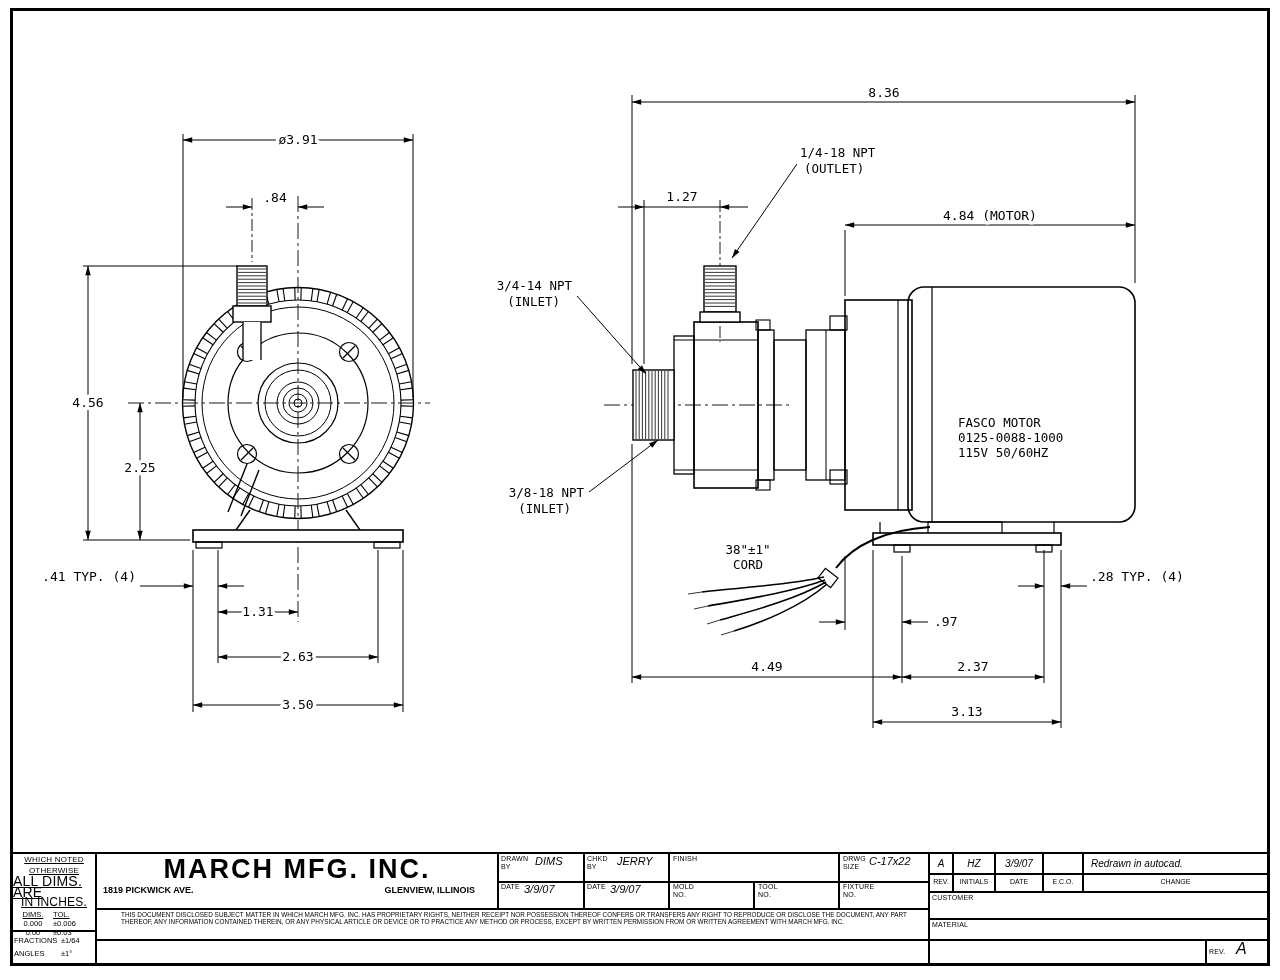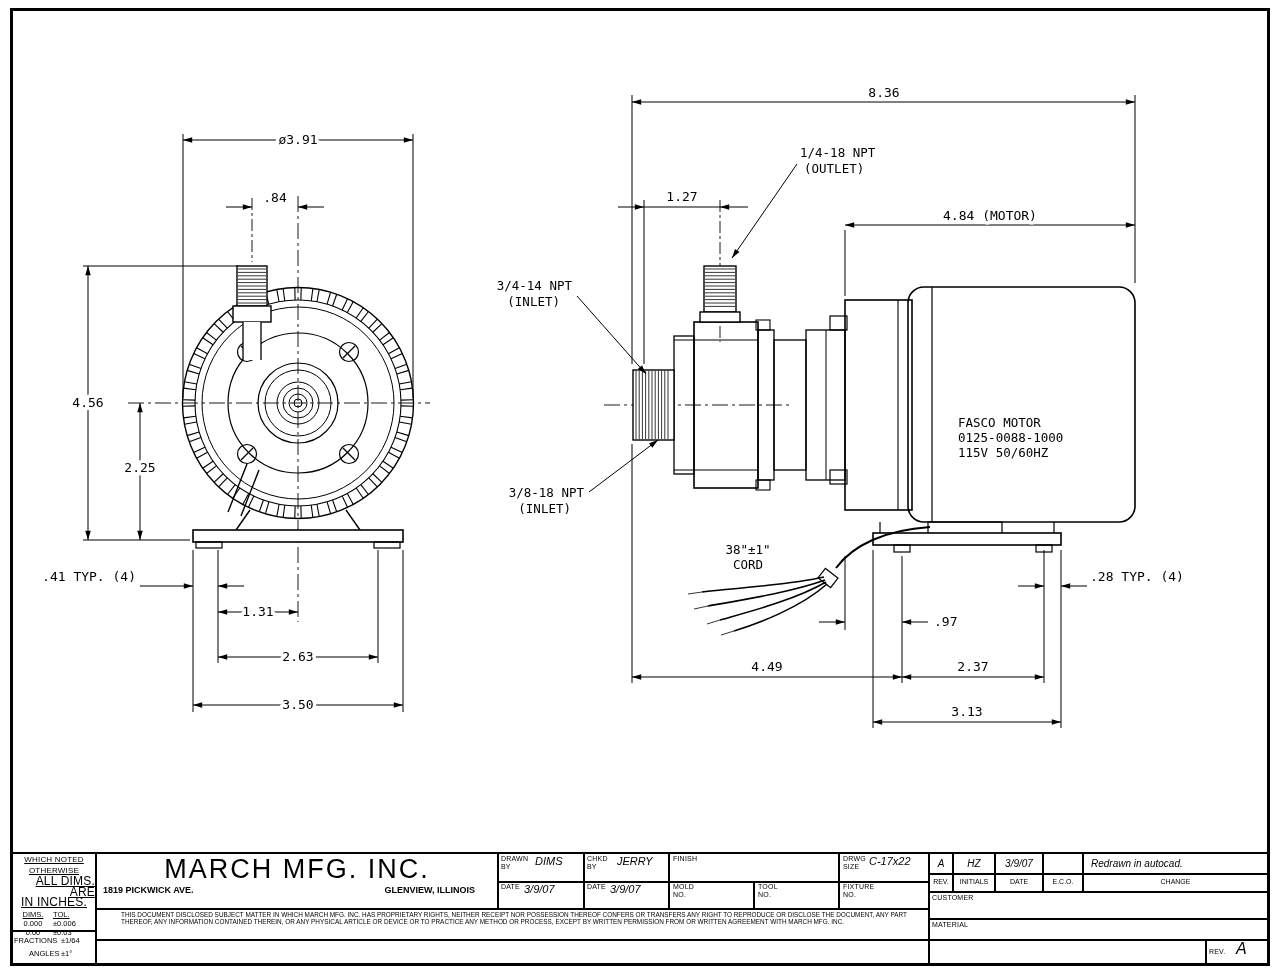--- a/index.html
+++ b/index.html
@@ -14,21 +14,21 @@
   
   .tb{position:absolute;left:13px;top:852px;width:1254px;height:111px;border-top:2.5px solid #000;background:#fff}
   .abs{position:absolute}
   .lab{font-size:7px;line-height:7.6px;letter-spacing:.2px}
   .val{font-style:italic;font-size:11px;white-space:nowrap}
   .cellline{position:absolute;background:#000}
   .u{text-decoration:underline}
   .tolrow{display:flex;font-size:7.5px;line-height:9px}
   .tolrow span:first-child{width:40px;text-align:center}
   .tolrow span:last-child{flex:1;text-align:left}
-  .company{font-weight:normal;font-size:27px;letter-spacing:2px;text-align:center;white-space:nowrap}
+  .company{font-weight:bold;font-size:27px;letter-spacing:2px;text-align:center;white-space:nowrap}
   .addr{display:flex;justify-content:space-between;font-size:9px;padding:0 22px 0 6px;font-weight:bold}
   .disc{font-size:6.4px;line-height:7.4px;padding:2px 10px 0 24px;text-align:left}
   .pname{font-style:italic;font-size:20px;white-space:nowrap}
   .big-ital{font-style:italic;font-size:20px;white-space:nowrap}
   .hdr7{font-size:7px;text-align:center}
 </style>
 </head>
 <body>
 
 <div id="sheet">
@@ -382,41 +382,41 @@
     <div class="cellline" style="left:981px;top:0;width:1.5px;height:37px"></div>
     <div class="cellline" style="left:1029px;top:0;width:1.5px;height:37px"></div>
     <div class="cellline" style="left:1069px;top:0;width:1.5px;height:37px"></div>
     <div class="cellline" style="left:915px;top:64px;width:339px;height:1.5px"></div>
     <div class="cellline" style="left:1192px;top:85px;width:2px;height:26px"></div>
     <div class="cellline" style="left:0;top:76px;width:82px;height:1.5px"></div>
 
     <div class="abs" style="left:0;top:1px;width:82px">
       <div class="lab u" style="text-align:center;font-size:8px;line-height:10.5px">WHICH NOTED</div>
       <div class="lab u" style="text-align:center;font-size:8px;line-height:10.5px">OTHERWISE</div>
-      <div class="lab u" style="text-align:right;font-size:12px;line-height:10.5px">ALL DIMS. ARE</div>
+      <div class="lab u" style="text-align:left;font-size:14px;line-height:10.5px">ALL DIMS. ARE</div>
       <div class="lab u" style="text-align:center;font-size:12px;line-height:10.5px">IN INCHES.</div>
       <div class="tolrow" style="margin-top:2px">
         <span class="u">DIMS.</span>
         <span class="u">TOL.</span>
       </div>
       <div class="tolrow">
         <span>0.000</span>
         <span>±0.006</span>
       </div>
       <div class="tolrow">
         <span>0.00</span>
         <span>±0.03</span>
       </div>
     </div>
     <div class="abs tolrow" style="left:0;top:82px;width:82px">
       <span style="width:48px;text-align:left;padding-left:1px">FRACTIONS</span>
       <span>±1/64</span>
     </div>
     <div class="abs tolrow" style="left:0;top:95px;width:82px">
-      <span style="width:48px;text-align:left;padding-left:16px">ANGLES</span>
+      <span style="width:48px;text-align:left;padding-left:1px">ANGLES</span>
       <span>±1°</span>
     </div>
 
     <div class="abs" style="left:84px;top:0;width:400px;height:54px">
       <div class="company">MARCH MFG. INC.</div>
       <div class="addr">
         <span>1819 PICKWICK AVE.</span>
         <span>GLENVIEW,  ILLINOIS</span>
       </div>
     </div>

